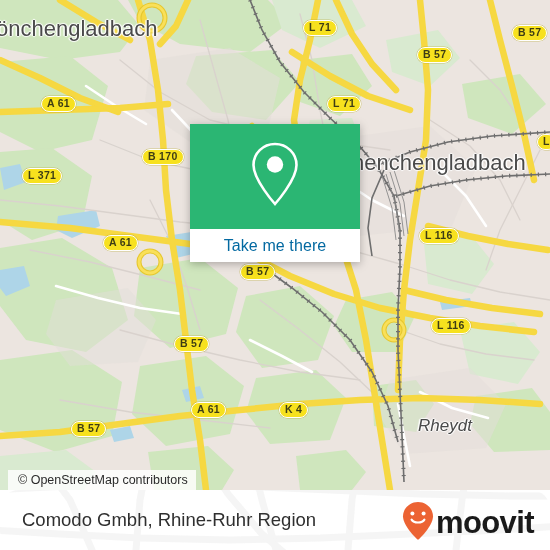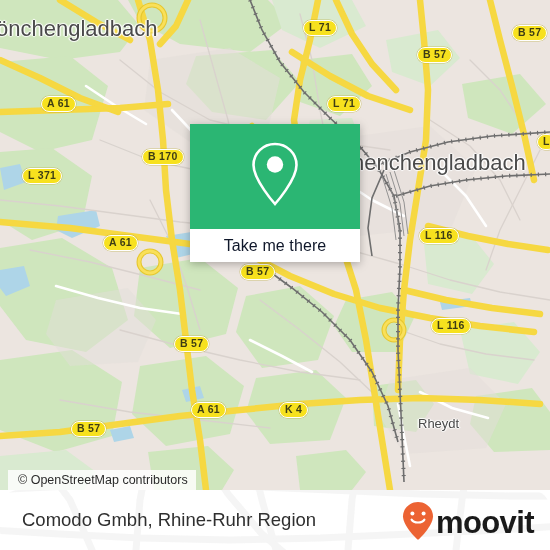--- a/index.html
+++ b/index.html
@@ -62,21 +62,21 @@
     color: #4a4a4a;
     font-family: "Liberation Sans", sans-serif;
     white-space: nowrap;
     text-shadow:
       -1.4px 0 1px rgba(255,255,255,0.95),
        1.4px 0 1px rgba(255,255,255,0.95),
        0 -1.4px 1px rgba(255,255,255,0.95),
        0  1.4px 1px rgba(255,255,255,0.95);
   }
   .place-city  { font-size: 22px; }
-  .place-town  { font-size: 13px; }
+  .place-town  { font-size: 17px; font-style: italic; }
 
   
   #attribution {
     position: absolute;
     left: 8px;
     top: 470px;
     height: 20px;
     display: flex;
     align-items: center;
     padding: 0 8px 0 10px;
@@ -109,21 +109,21 @@
   }
   #card-footer {
     background: #ffffff;
     height: 33px;
     display: flex;
     align-items: center;
     justify-content: center;
     position: relative;
   }
   #card-footer-label {
-    color: #0f172a;
+    color: #0369a1;
     font-family: "Liberation Sans", sans-serif;
     font-size: 16px;
     letter-spacing: 0.1px;
   }
   #card-tail {
     position: absolute;
     left: 84px;
     top: 0px;
     width: 0;
     height: 0;

